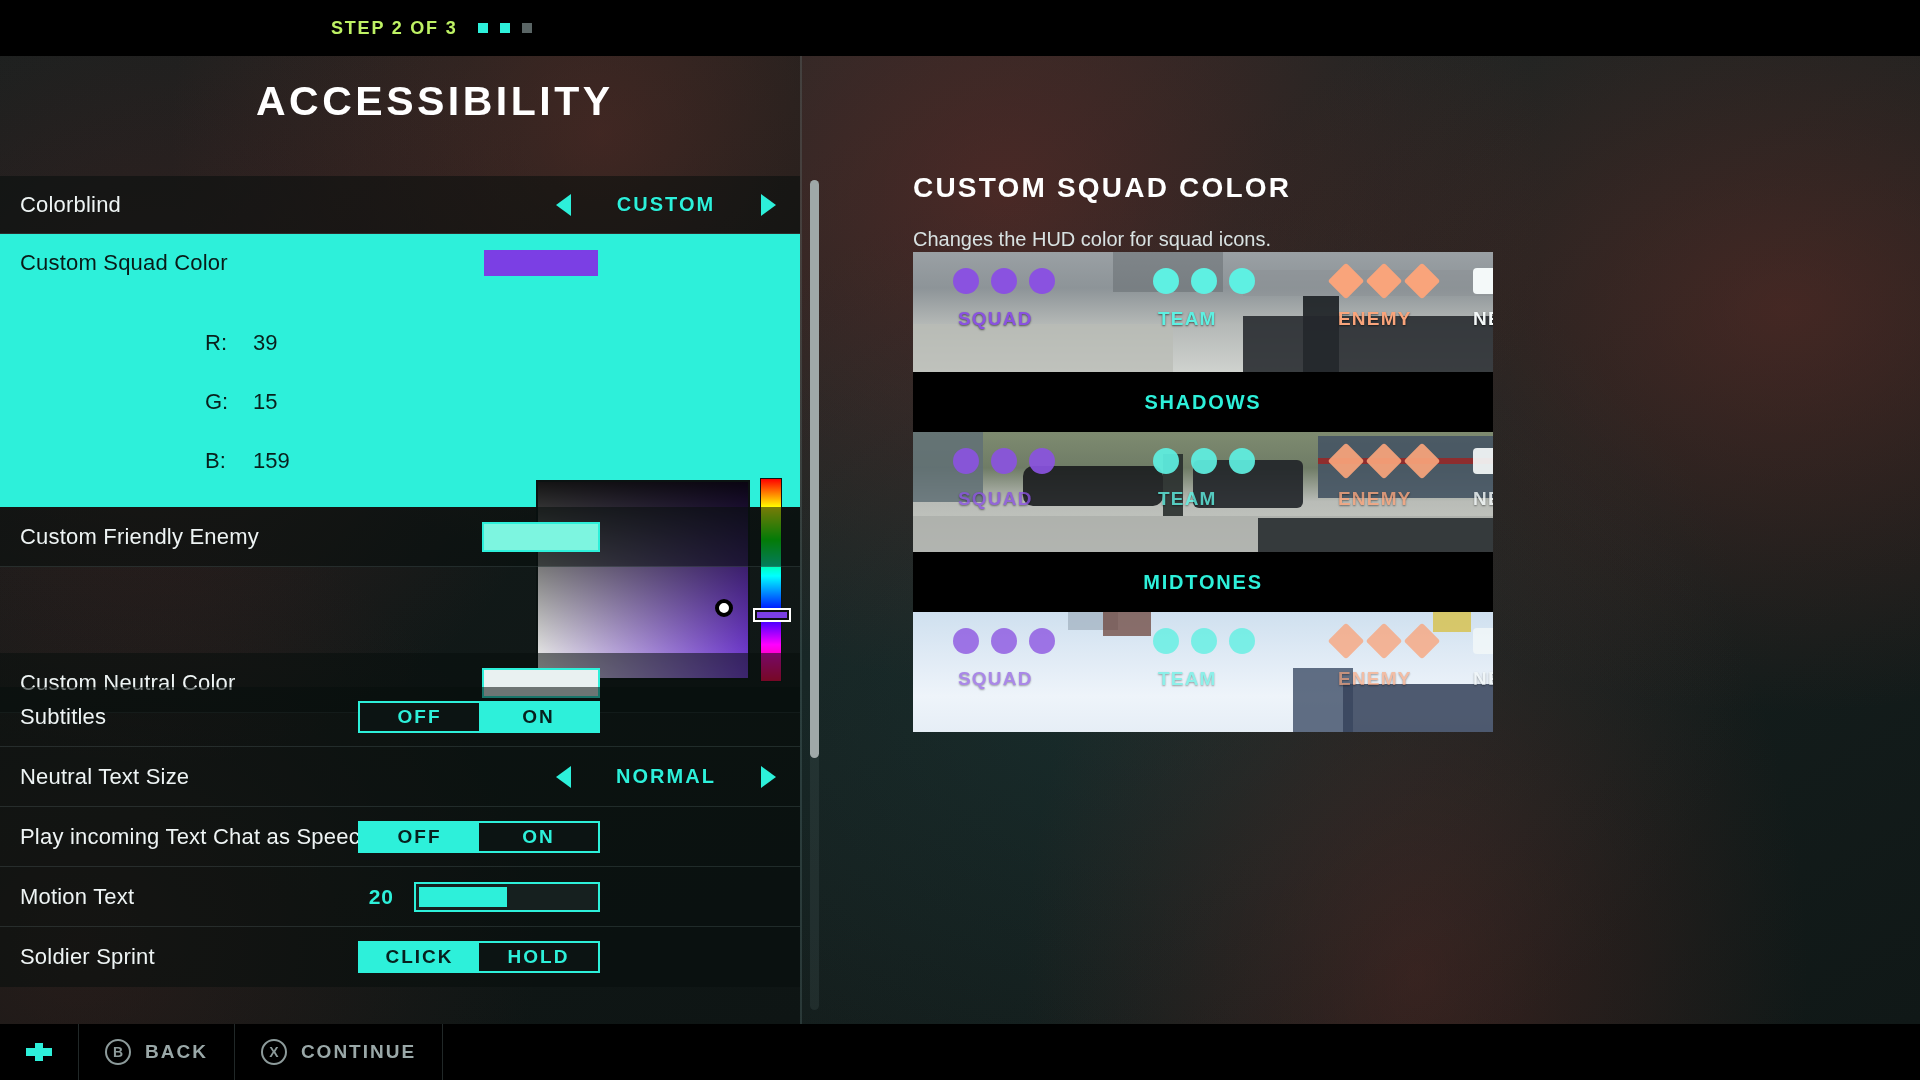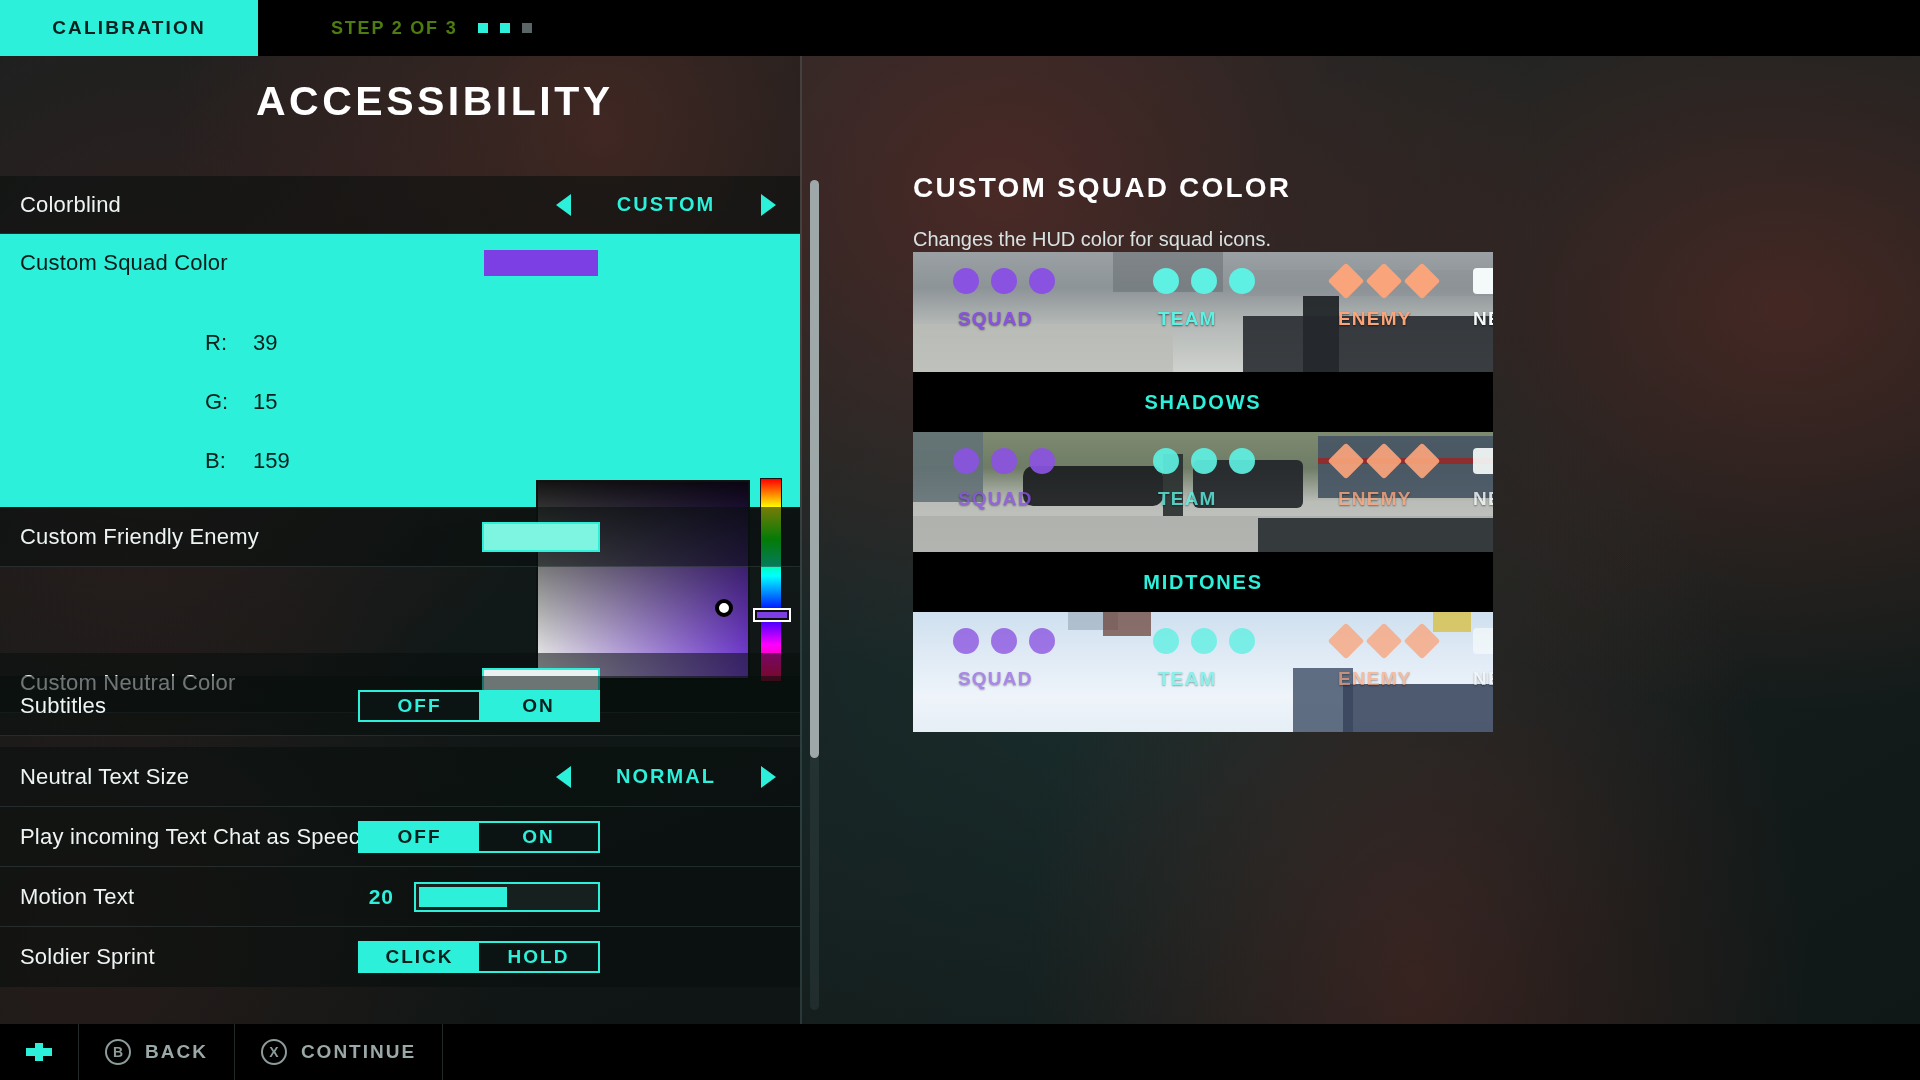--- a/index.html
+++ b/index.html
@@ -37,21 +37,21 @@
   
   .topbar { position: absolute; left:0; top:0; width:1920px; height:56px; background:#000; z-index: 5;}
   .tab-calibration {
     position: absolute; left: 0; top: 0; width: 258px; height: 56px;
     background: #2df0da; color: #06211f;
     display: flex; align-items: center; justify-content: center;
     font-size: 19px; letter-spacing: 2.2px; font-weight: 700;
   }
   .step-text {
     position: absolute; left: 331px; top: 0; height: 56px; display: flex; align-items: center;
-    color: #4d7c0f; font-size: 18px; letter-spacing: 1.8px; font-weight: 700;
+    color: #bef264; font-size: 18px; letter-spacing: 1.8px; font-weight: 700;
   }
   .step-dots { position:absolute; left: 478px; top:0; height:56px; display:flex; align-items:center; gap: 12px; }
   .sdot { width: 10px; height: 10px; }
 
   
   .page-title {
     position: absolute; left: 256px; top: 78px;
     color: #fff; font-size: 41px; font-weight: 700; letter-spacing: 3.5px;
   }
 
@@ -189,23 +189,20 @@
 </head>
 <body>
 
 <div id="app">
 
   <div class="bg-left"></div>
   <div class="bg-right"></div>
   <div class="divider-v"></div>
 
   <div class="topbar">
-    <div class="tab-calibration">
-      <span>CALIBRATION</span>
-    </div>
     <div class="step-text">STEP 2 OF 3</div>
     <div class="step-dots">
       <div class="sdot" id="sd0" style="background: rgb(45, 240, 218);"></div>
       <div class="sdot" id="sd1" style="background: rgb(45, 240, 218);"></div>
       <div class="sdot" id="sd2" style="background: rgb(90, 101, 101);"></div>
     </div>
   </div>
 
   <div class="page-title">ACCESSIBILITY</div>
 
@@ -254,21 +251,21 @@
       <div class="row-label">Custom Friendly Enemy</div>
       <div class="swatch" id="sw-friendly" style="top: 15px; background: rgb(125, 245, 224);"></div>
     </div>
 
 
     <div class="row dark" style="top:477px;height:60px;">
       <div class="row-label">Custom Neutral Color</div>
       <div class="swatch" id="sw-neutral" style="top: 15px; background: rgb(233, 241, 241);"></div>
     </div>
 
-    <div class="row dark" style="top:500px;height:60px;">
+    <div class="row dark" style="top:511px;height:60px;">
       <div class="row-label">Subtitles</div>
       <div class="toggle" style="top:14px;">
         <div>OFF</div>
         <div class="on">ON</div>
       </div>
     </div>
 
     <div class="row dark" style="top:571px;height:60px;">
       <div class="row-label">Neutral Text Size</div>
       <div class="stepper">

